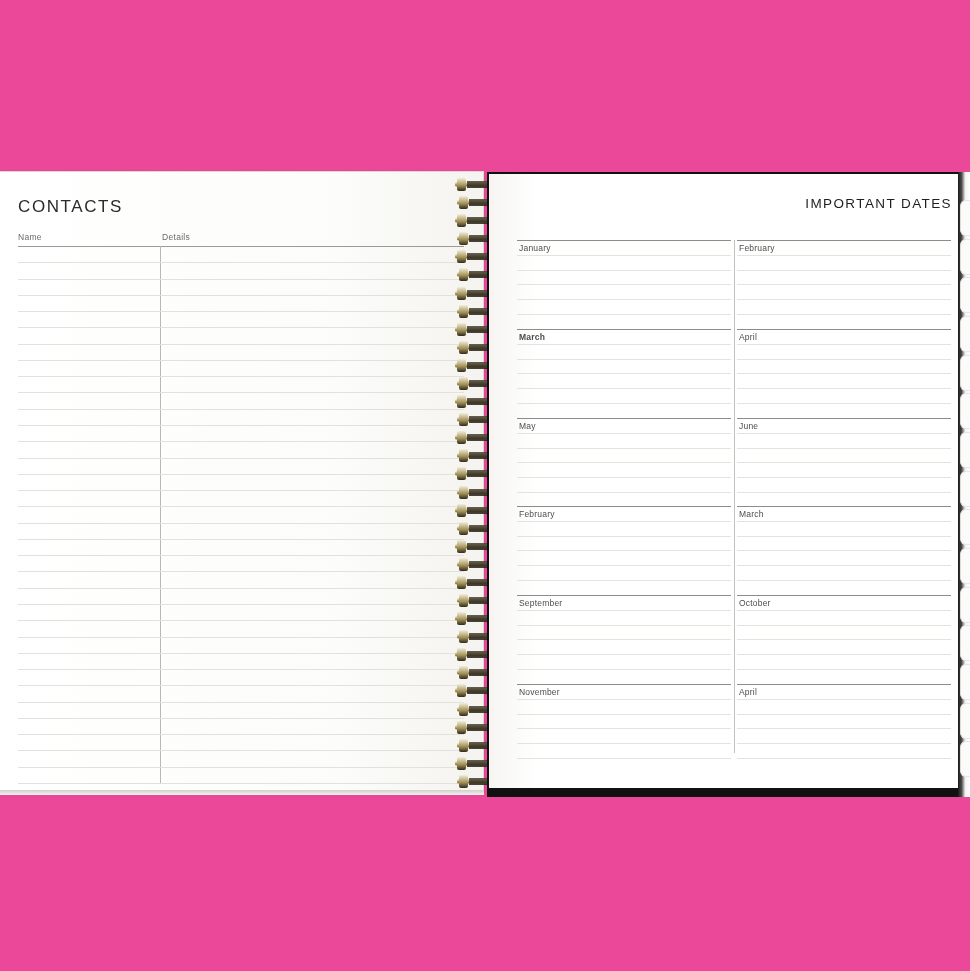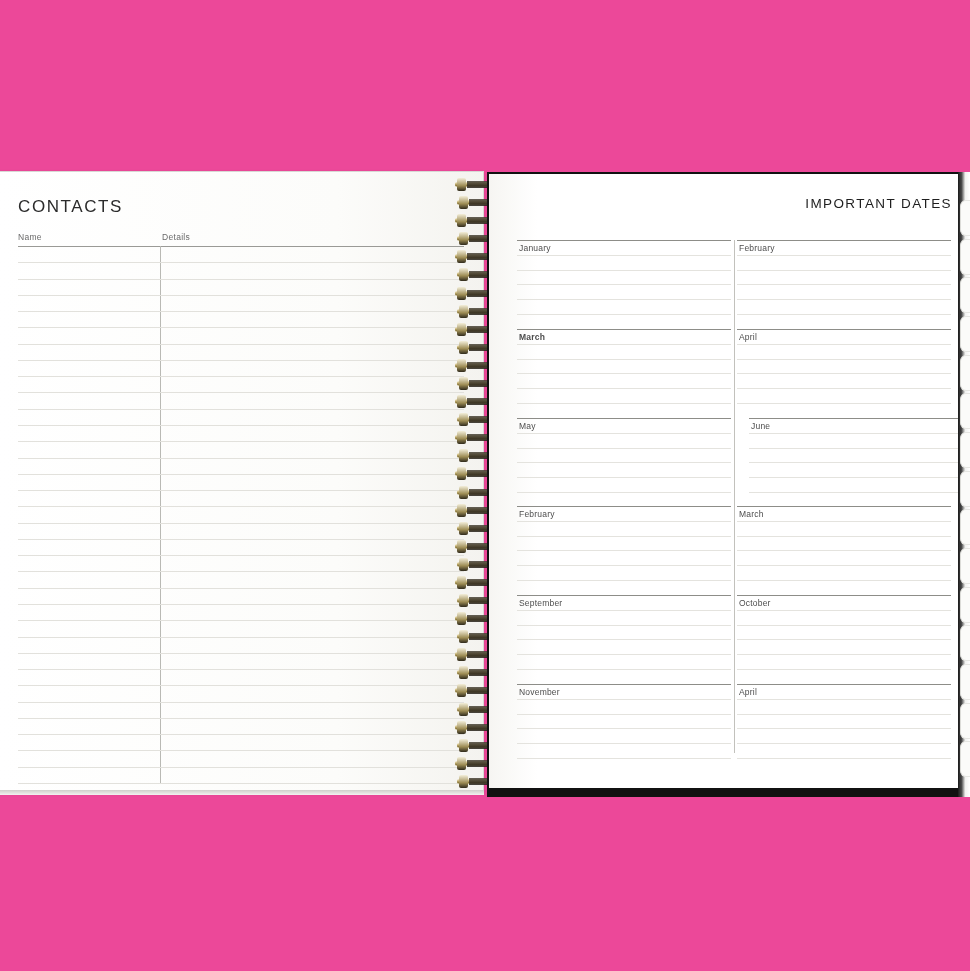--- a/index.html
+++ b/index.html
@@ -558,21 +558,21 @@
             <div class="m-rule-top"></div>
             <div class="m-label">May</div>
             <div class="m-lines">
               <div class="mln" style="top: 15px;"></div>
               <div class="mln" style="top: 30px;"></div>
               <div class="mln" style="top: 44px;"></div>
               <div class="mln" style="top: 59px;"></div>
               <div class="mln" style="top: 74px;"></div>
             </div>
           </div>
-          <div class="month-cell" style="left: 232px; top: 178px; width: 214px; height: 89px;">
+          <div class="month-cell" style="left: 220px; top: 178px; width: 214px; height: 89px;">
             <div class="m-rule-top"></div>
             <div class="m-label">June</div>
             <div class="m-lines">
               <div class="mln" style="top: 15px;"></div>
               <div class="mln" style="top: 30px;"></div>
               <div class="mln" style="top: 44px;"></div>
               <div class="mln" style="top: 59px;"></div>
               <div class="mln" style="top: 74px;"></div>
             </div>
           </div>

